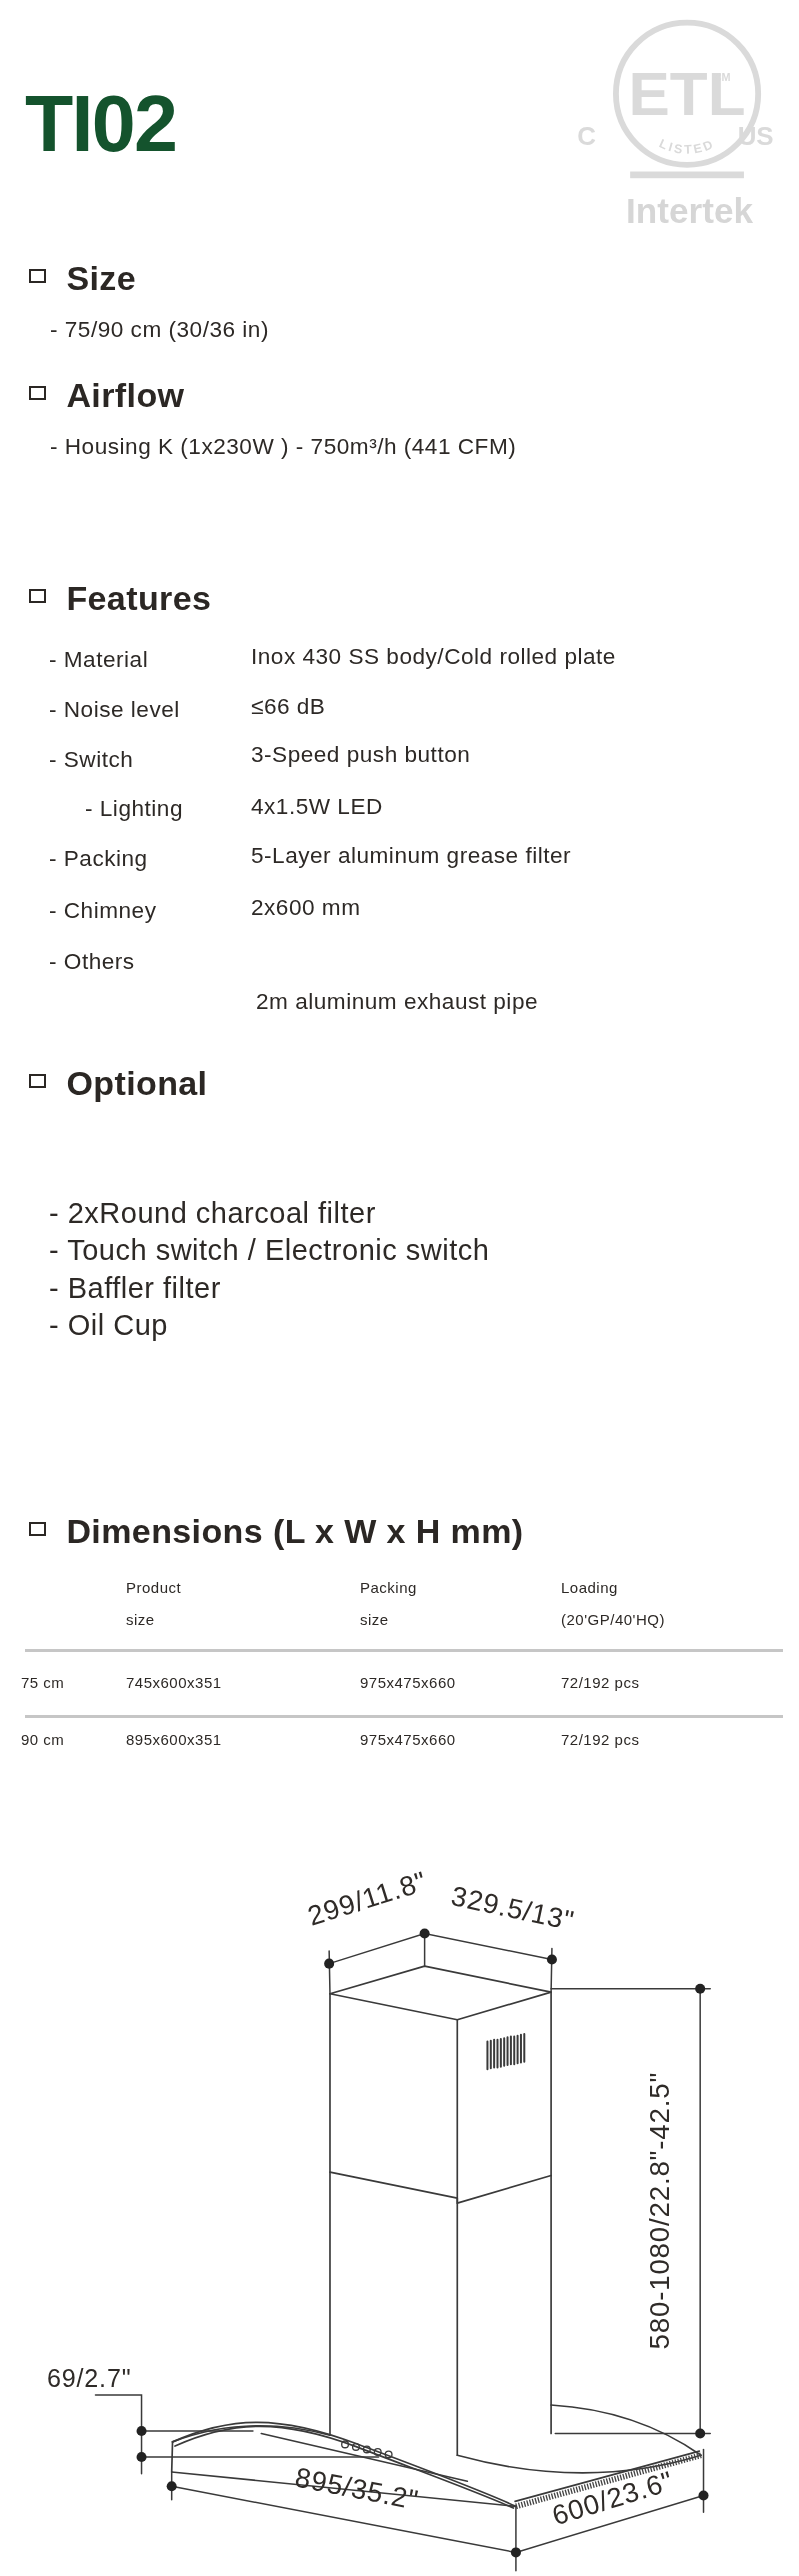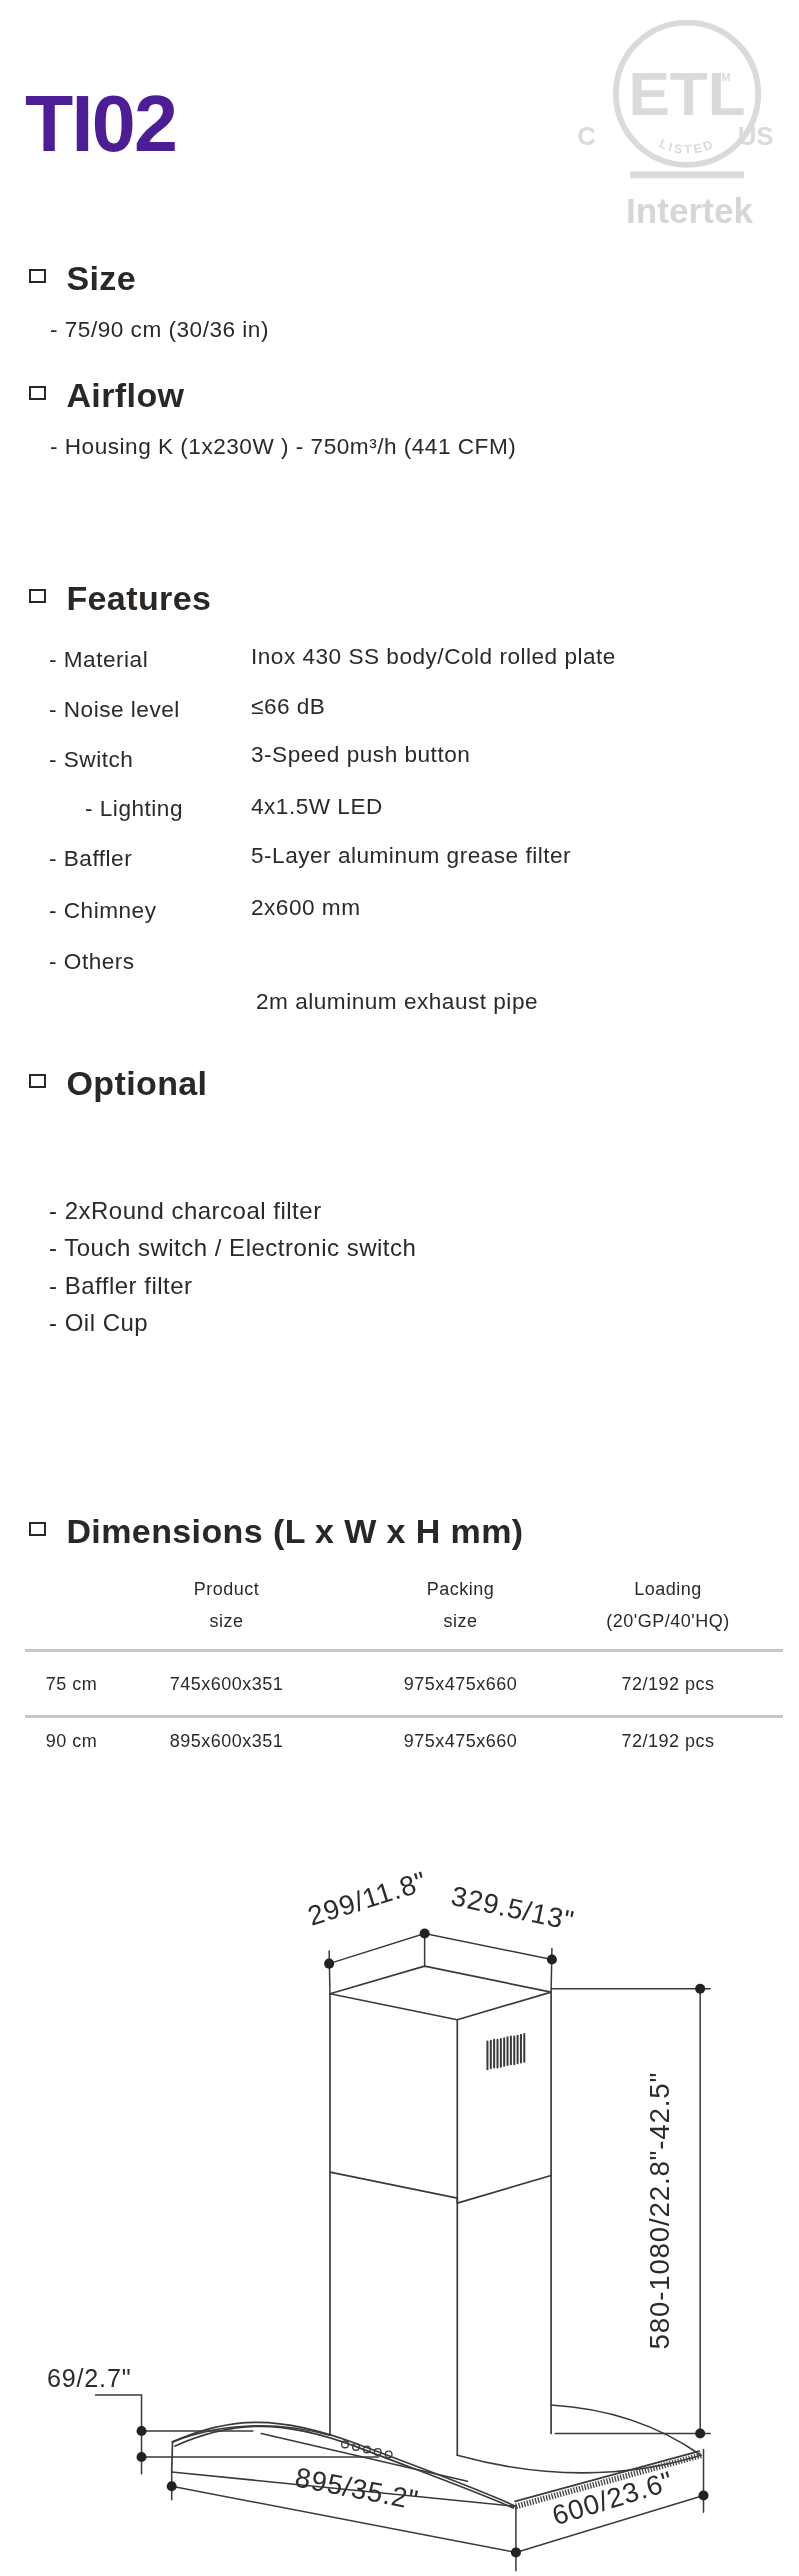--- a/index.html
+++ b/index.html
@@ -1,27 +1,27 @@
 <!DOCTYPE html>
 <html style="font-size:13.4px"><head>
 <meta charset="utf-8">
 <style>
   html,body{margin:0;padding:0;background:#fff;}
   .page{position:relative;width:799px;height:2576px;background:#ffffff;overflow:hidden;
         font-family:"Liberation Sans", sans-serif;color:#2d2926;}
   .abs{position:absolute;}
-  .title{left:25px;top:84px;font-size:79px;font-weight:700;letter-spacing:-1.7px;line-height:1;color:#4c1d95;}
+  .title{left:25px;top:84px;font-size:79px;font-weight:700;letter-spacing:-1.7px;line-height:1;color:#14532d;}
   .sec-head{display:flex;align-items:flex-start;gap:20px;}
   .sec-head .bullet{width:13.4px;height:10px;border:2.9px solid #2b2724;margin-top:9.2px;flex:0 0 auto;}
   .sec-head .htxt{font-size:34px;font-weight:700;letter-spacing:0.4px;line-height:1.1;color:#2b2724;}
   .item{font-size:22.6px;letter-spacing:0.5px;white-space:nowrap;}
   .feat-label{font-size:22.6px;letter-spacing:0.5px;white-space:nowrap;}
   .feat-value{font-size:22.6px;letter-spacing:0.5px;white-space:nowrap;}
-  .opt-item{font-size:24px;letter-spacing:0.5px;white-space:nowrap;text-align:right;}
-  .t-cell{position:absolute;font-size:18px;letter-spacing:0.5px;text-align:center;white-space:nowrap;}
+  .opt-item{font-size:29px;letter-spacing:0.5px;white-space:nowrap;text-align:right;}
+  .t-cell{position:absolute;font-size:15px;letter-spacing:0.5px;white-space:nowrap;}
   .t-rule{position:absolute;left:25px;width:758px;height:2.5px;background:#c6c6c6;}
   svg text{font-family:"Liberation Sans", sans-serif;}
 </style>
 </head>
 <body>
 
 <div class="page">
 
   <div class="abs title">TI02</div>
 
@@ -58,21 +58,21 @@
     <span class="htxt">Features</span>
   </div>
   <div class="abs feat-label" style="left:49px;top:647px;">- Material</div>
   <div class="abs feat-value" style="left:251px;top:644px;">Inox 430 SS body/Cold rolled plate</div>
   <div class="abs feat-label" style="left:49px;top:697px;">- Noise level</div>
   <div class="abs feat-value" style="left:251px;top:694px;">≤66 dB</div>
   <div class="abs feat-label" style="left:49px;top:747px;">- Switch</div>
   <div class="abs feat-value" style="left:251px;top:742px;">3-Speed push button</div>
   <div class="abs feat-label" style="left:49px;top:796px;margin-left:36px;">- Lighting</div>
   <div class="abs feat-value" style="left:251px;top:794px;">4x1.5W LED</div>
-  <div class="abs feat-label" style="left:49px;top:846px;">- Baffler</div>
+  <div class="abs feat-label" style="left:49px;top:846px;">- Packing</div>
   <div class="abs feat-value" style="left:251px;top:843px;">5-Layer aluminum grease filter</div>
   <div class="abs feat-label" style="left:49px;top:898px;">- Chimney</div>
   <div class="abs feat-value" style="left:251px;top:895px;">2x600 mm</div>
   <div class="abs feat-label" style="left:49px;top:949px;">- Others</div>
   <div class="abs feat-value" style="left:256px;top:989px;">2m aluminum exhaust pipe</div>
 
   <div class="abs sec-head" style="left:29px;top:1065px;">
     <span class="bullet"></span>
     <span class="htxt">Optional</span>
   </div>

